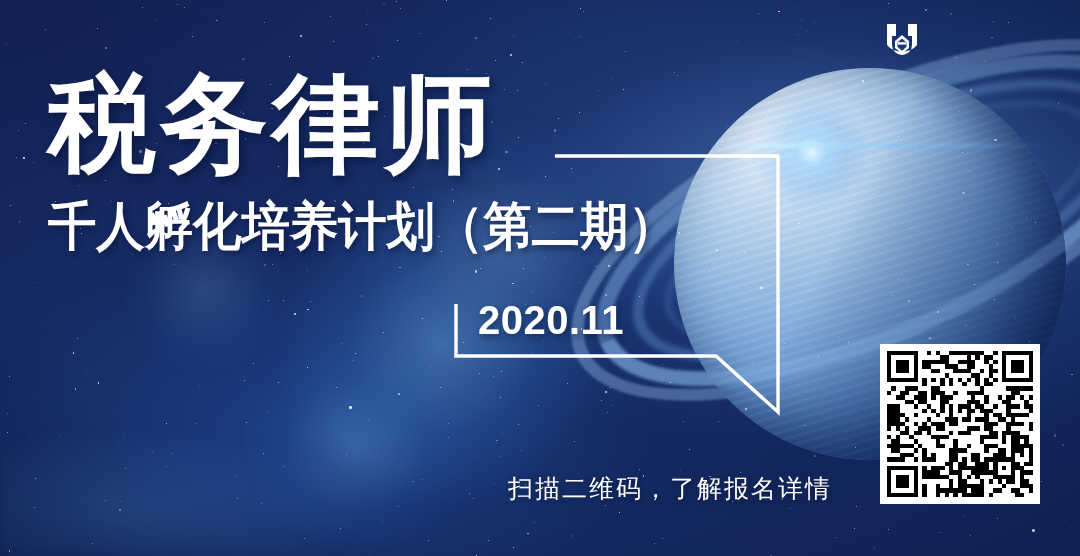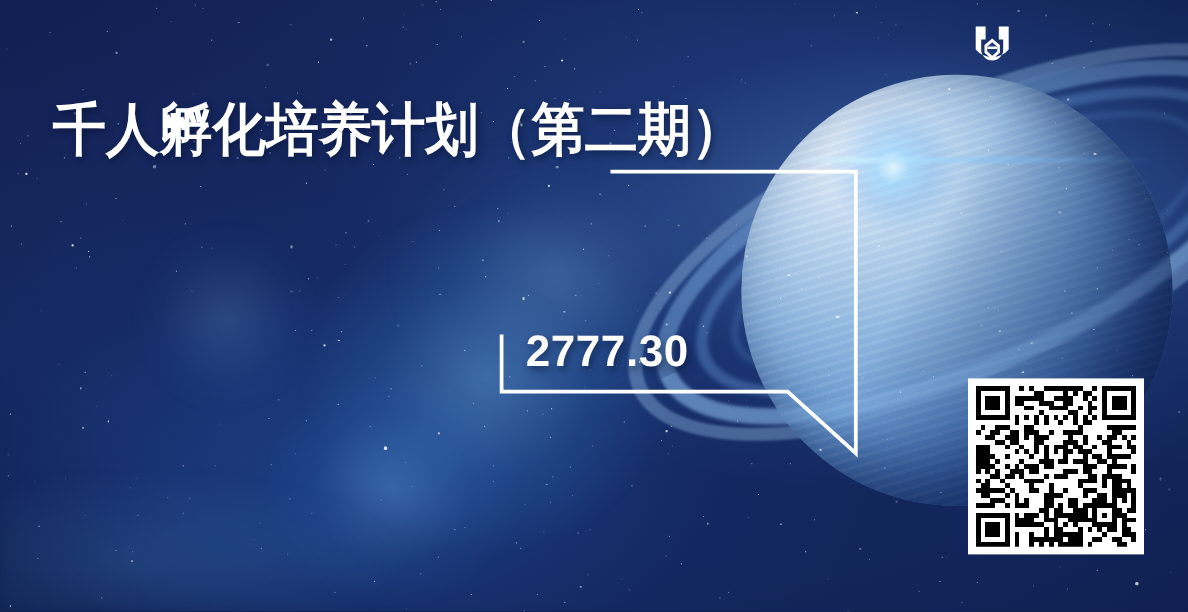--- a/index.html
+++ b/index.html
@@ -769,24 +769,25 @@
   <div class="brand">
     <svg class="brand-mark" viewBox="0 0 36 38">
       <path d="M3 2 h9 v12 h-4 v9 a10 10 0 0 0 20 0 v-9 h-4 V2 h9 v21 a18 15 0 0 1 -30 0 Z" fill="#ffffff"></path>
       <path d="M18 13 l7 6 v7 l-7 6 l-7 -6 v-7 Z" fill="#ffffff"></path>
       <path d="M18 16.5 l4.6 4 v4.2 l-4.6 4 l-4.6 -4 v-4.2 Z" fill="#1d3a78"></path>
       <path d="M13.6 20.2 h8.8 v2.4 h-8.8 Z" fill="#ffffff"></path>
     </svg>
   </div>
 
   <div class="copy">
+    <div class="title-main">税务律师</div>
     <div class="title-sub">千人孵化培养计划（第二期）</div>
   </div>
 
-  <div class="date-badge">2777.30</div>
+  <div class="date-badge">2020.11</div>
 
   <div class="qr-panel">
     <svg viewBox="0 0 33 33" shape-rendering="crispEdges">
       <rect width="33" height="33" fill="#ffffff"></rect>
       <g fill="#000000" id="qr-modules">
           <rect x="0" y="0" width="1" height="1"></rect>
           <rect x="1" y="0" width="1" height="1"></rect>
           <rect x="2" y="0" width="1" height="1"></rect>
           <rect x="3" y="0" width="1" height="1"></rect>
           <rect x="4" y="0" width="1" height="1"></rect>
@@ -1326,14 +1327,15 @@
           <rect x="19" y="32" width="1" height="1"></rect>
           <rect x="20" y="32" width="1" height="1"></rect>
           <rect x="21" y="32" width="1" height="1"></rect>
           <rect x="23" y="32" width="1" height="1"></rect>
           <rect x="29" y="32" width="1" height="1"></rect>
           <rect x="30" y="32" width="1" height="1"></rect>
         </g>
     </svg>
   </div>
 
+  <div class="scan-note">扫描二维码，了解报名详情</div>
 
 </div>
 
 </body></html>

